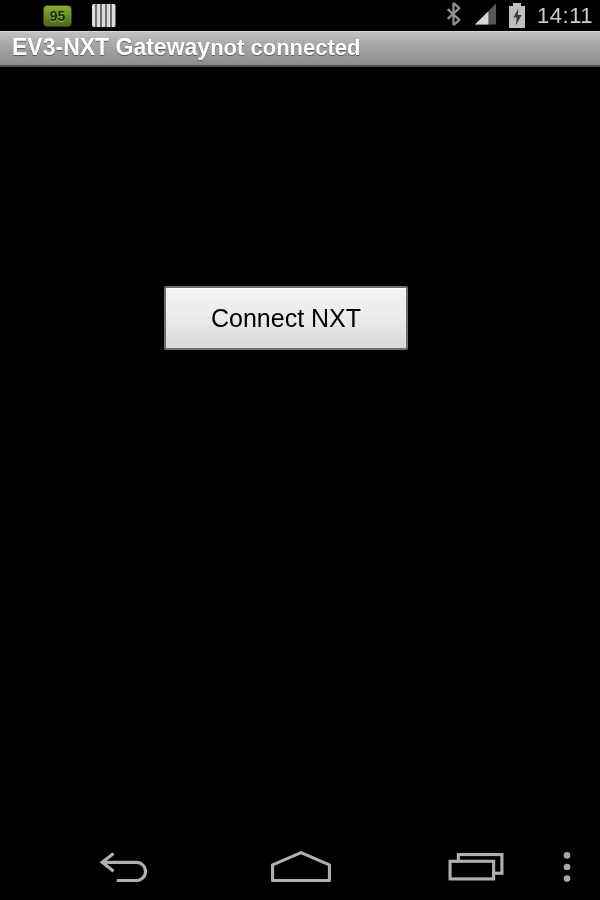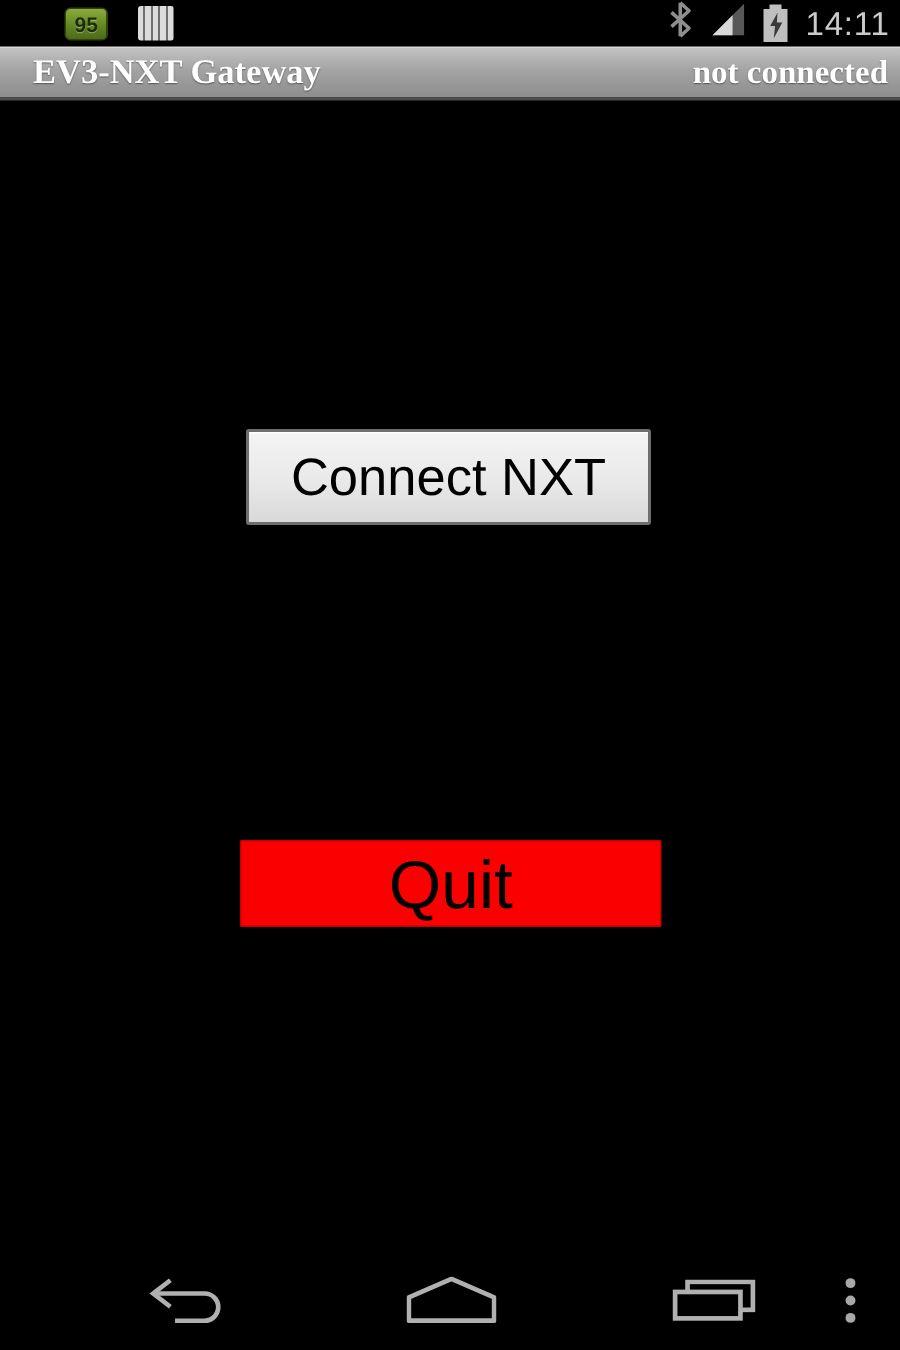--- a/index.html
+++ b/index.html
@@ -31,39 +31,38 @@
   .battery-indicator{position:relative;width:16px;height:25px;}
   .battery-indicator .nub{position:absolute;top:0;left:4px;width:8px;height:3px;background:#bfbfbf;}
   .battery-indicator .body{position:absolute;top:3px;left:0;width:16px;height:22px;background:#bfbfbf;display:flex;align-items:center;justify-content:center;}
   .status-time{color:#cbcbcb;font-size:22px;letter-spacing:.5px;}
 
   
   .title-bar{
     position:absolute;top:31px;left:0;width:600px;height:36px;box-sizing:border-box;
     background:linear-gradient(180deg,#c2c2c2 0%,#a3a3a3 45%,#8d8d8d 100%);
     border-top:1px solid #d6d6d6;border-bottom:2px solid #4e4e4e;
-    display:flex;justify-content:space-between;align-items:center;
-    padding:0 8px 2px 22px;
-    font-family:Liberation Serif, serif;
+    display:flex;align-items:center;
+    padding:0 8px 2px 12px;
   }
   .app-title{color:#fff;font-size:23px;font-weight:bold;text-shadow:0 1px 1px rgba(0,0,0,.45);}
   .conn-status{color:#fff;font-size:22px;font-weight:bold;text-shadow:0 1px 1px rgba(0,0,0,.45);}
 
   
   .btn{
     position:absolute;display:flex;align-items:center;justify-content:center;
     font-family:"Liberation Sans","DejaVu Sans",sans-serif;color:#000;cursor:pointer;
     padding:0;line-height:1;
   }
   .btn.gray{
-    left:164px;width:270px;height:64px;
+    left:164px;width:244px;height:64px;
     background:linear-gradient(180deg,#f4f4f4 0%,#e9e9e9 55%,#d9d9d9 100%);
     border:2px solid #6e6e6e;border-radius:2px;
     box-shadow:inset 0 1px 0 #fff;
-    font-size:35px;
+    font-size:25px;
   }
   #btn-nxt{top:286px;}
   #btn-ev3{top:403px;}
   .btn.red{
     left:160px;top:560px;width:281px;height:58px;
     background:#fa0000;border:1px solid #c40000;border-radius:1px;
     font-size:45px;
   }
 
   
@@ -108,21 +107,20 @@
       <span class="status-time">14:11</span>
     </div>
   </div>
 
   <div class="title-bar">
     <span class="app-title">EV3-NXT Gateway</span>
     <span class="conn-status">not connected</span>
   </div>
 
   <button class="btn gray" id="btn-nxt">Connect NXT</button>
-  <button class="btn red" id="btn-quit">Quit</button>
 
   <div class="nav-btn" id="nav-back">
     <svg width="54" height="32" viewBox="0 0 52 30">
       <path d="M15 2 L4 10.5 L15 19" fill="none" stroke="#b0b0b0" stroke-width="3"></path>
       <path d="M4 10.5 H37 A8.75 8.75 0 0 1 37 28 H18" fill="none" stroke="#b0b0b0" stroke-width="3"></path>
     </svg>
   </div>
   <div class="nav-btn" id="nav-home">
     <svg width="60" height="31" viewBox="0 0 58 30">
       <polygon points="29,1.5 56.5,13.5 56.5,28.5 1.5,28.5 1.5,13.5" fill="none" stroke="#b0b0b0" stroke-width="3" stroke-linejoin="round"></polygon>

